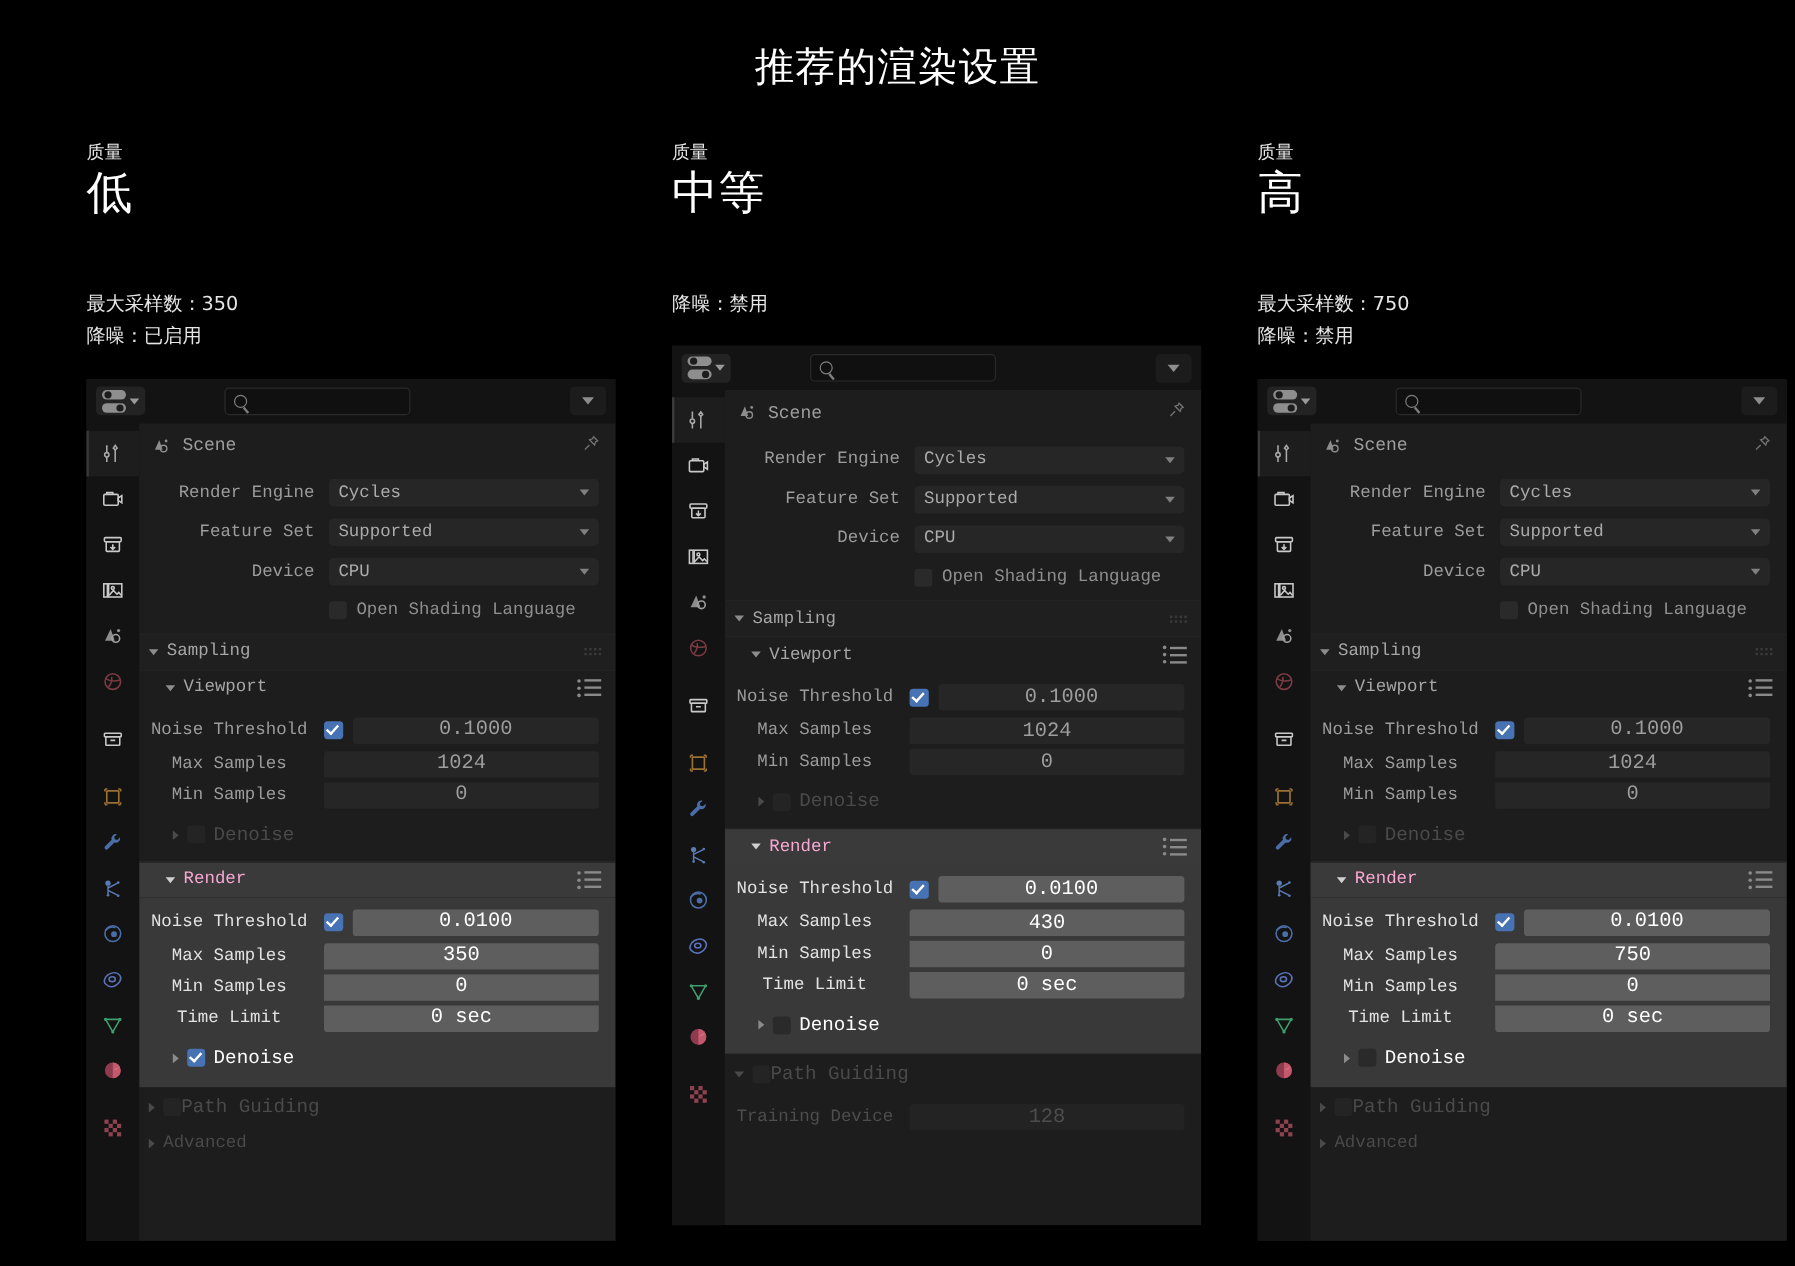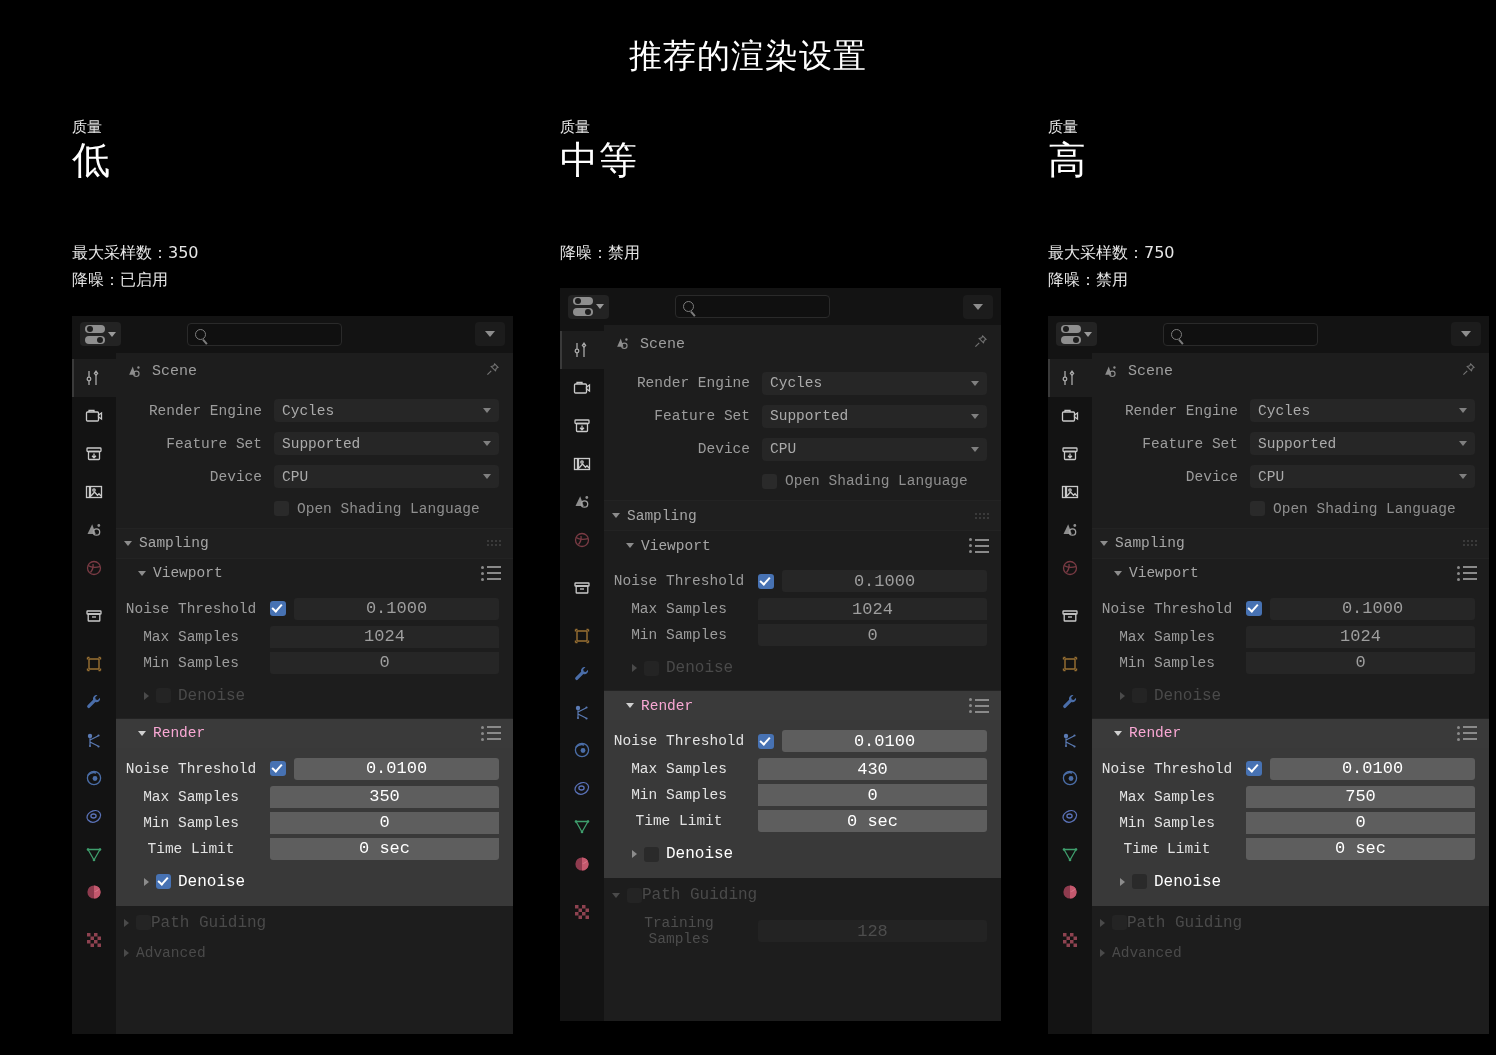--- a/index.html
+++ b/index.html
@@ -756,21 +756,21 @@
               </div>
 
               <div class="footer-sections">
                 <div class="foot-row dim">
                   <span class="arrow-d"></span>
                   <span class="cbx"></span>
                   <span class="tlabel">Path Guiding</span>
                 </div>
                 <div class="panel-body">
                   <div class="prow dim-row">
-                    <div class="plabel">Training Samples</div>
+                    <div class="plabel">Training Device</div>
                     <div class="pfield">128</div>
                   </div>
                 </div>
               </div>
             </div>
           </div>
         </div>
       </div>
     </div>
 

